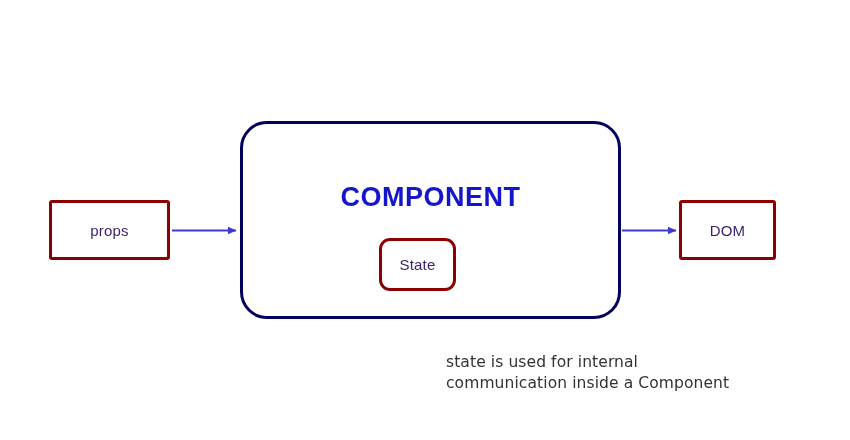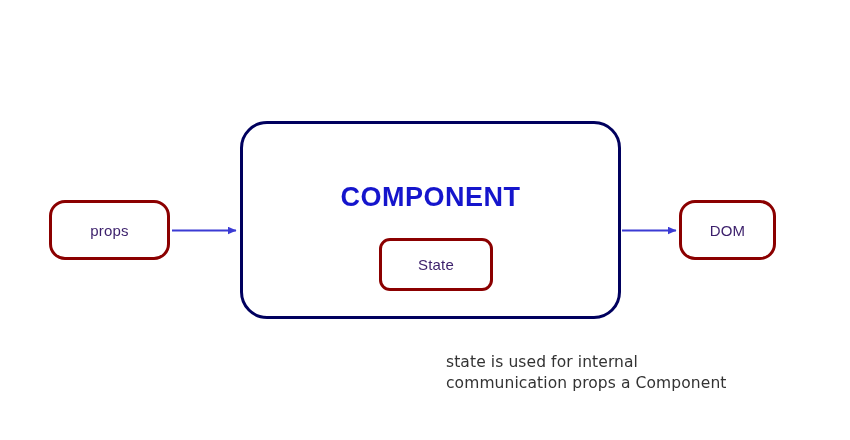--- a/index.html
+++ b/index.html
@@ -29,33 +29,33 @@
   .node {
     position: absolute;
     box-sizing: border-box;
     display: flex;
     align-items: center;
     justify-content: center;
     background: #ffffff;
   }
   .node-red {
     border: 3px solid #8B0000;
-    border-radius: 16px;
+    border-radius: 3px;
   }
   .node-label-red {
     color: #3B1F6B;
     font-family: "Liberation Sans", sans-serif;
     font-size: 15px;
     line-height: 1;
     letter-spacing: 0.2px;
   }
 
   #props-box  { left: 49px;  top: 200px; width: 121px; height: 60px; }
   #dom-box    { left: 679px; top: 200px; width: 97px; height: 60px; }
-  #state-box  { left: 379px; top: 238px; width: 114px; height: 53px; border-radius: 11px; }
+  #state-box  { left: 379px; top: 238px; width: 77px; height: 53px; border-radius: 11px; }
 
   
   #component-box {
     position: absolute;
     box-sizing: border-box;
     left: 240px;
     top: 121px;
     width: 381px;
     height: 198px;
     border: 3.5px solid #00005E;
@@ -115,15 +115,15 @@
 
   <div id="state-box" class="node node-red">
     <span class="node-label-red">State</span>
   </div>
 
   <div id="dom-box" class="node node-red">
     <span class="node-label-red">DOM</span>
   </div>
 
   <div id="caption">state is used for internal
-communication props a Component</div>
+communication inside a Component</div>
 
 </div>
 
 </body></html>

